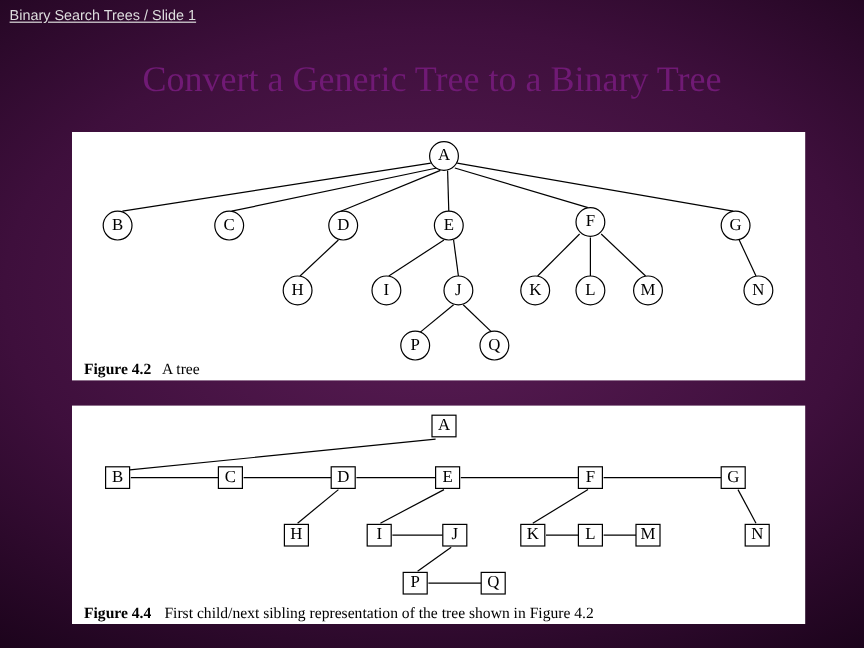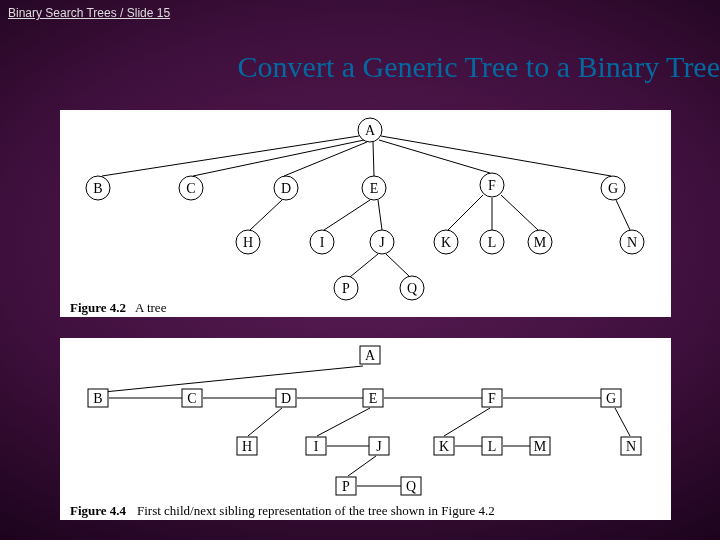--- a/index.html
+++ b/index.html
@@ -18,40 +18,40 @@
     font-family: Arial, Helvetica, sans-serif;
     font-size: 12px;
     color: #ddd;
     text-decoration: underline;
   }
   .title {
     position: absolute;
     top: 50px;
     left: 0;
     width: 720px;
-    text-align: right;
+    text-align: center;
     font-size: 30px;
-    color: #0369a1;
+    color: #701a75;
     font-weight: 400;
   }
   .figpanel {
     position: absolute;
     background: #fff;
   }
   #panel1 { top: 110px; left: 60px; width: 611px; height: 207px; }
   #panel2 { top: 338px; left: 60px; width: 611px; height: 182px; }
   svg { display:block; }
   .nodelabel { font: 14px "Times New Roman", serif; }
   .captxt   { font: 13px "Times New Roman", serif; }
   .capbold  { font: bold 13px "Times New Roman", serif; }
 </style>
 </head>
 <body>
 
-<div class="breadcrumb">Binary Search Trees / Slide 15</div>
+<div class="breadcrumb">Binary Search Trees / Slide 1</div>
 <div class="title">Convert a Generic Tree to a Binary Tree</div>
 
 <div id="panel1" class="figpanel">
 <svg viewBox="0 0 611 207" width="611" height="207">
   <g stroke="#000" stroke-width="1" fill="none">
 
     <line x1="299" y1="26" x2="42" y2="66"></line>
     <line x1="304" y1="30" x2="133" y2="66"></line>
     <line x1="307" y1="32" x2="224" y2="66"></line>
     <line x1="313" y1="32" x2="314" y2="66"></line>

